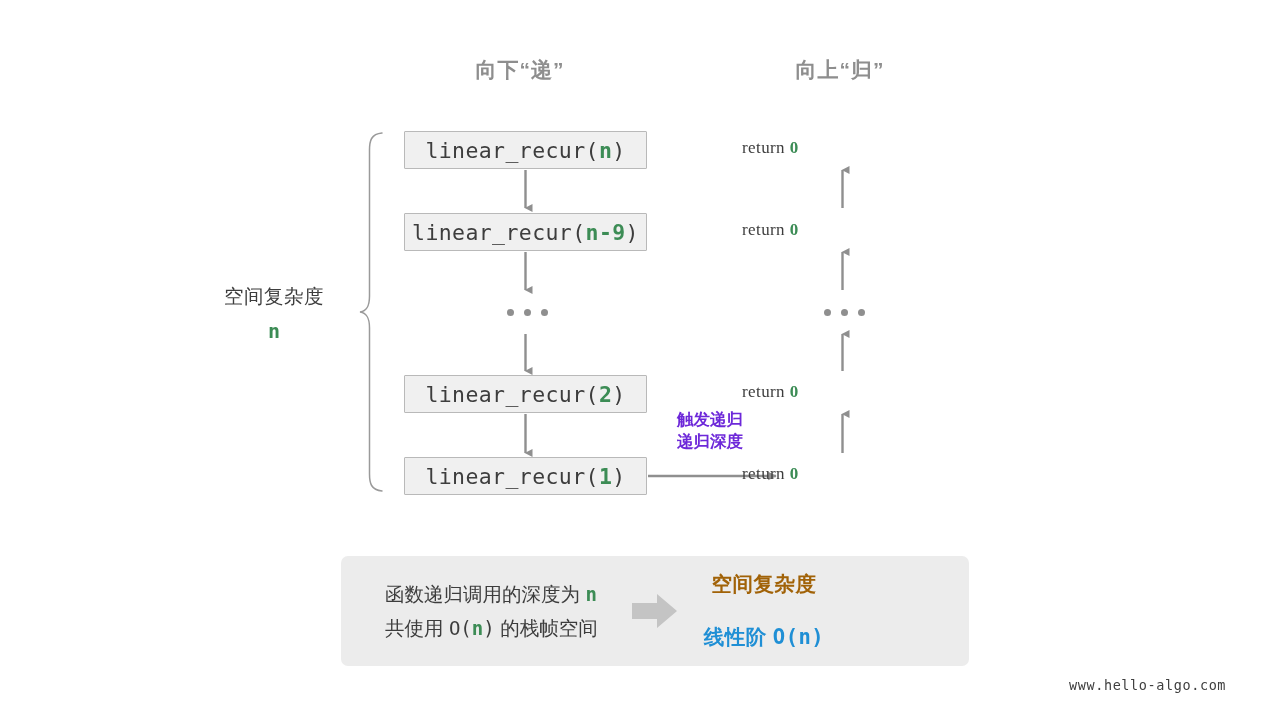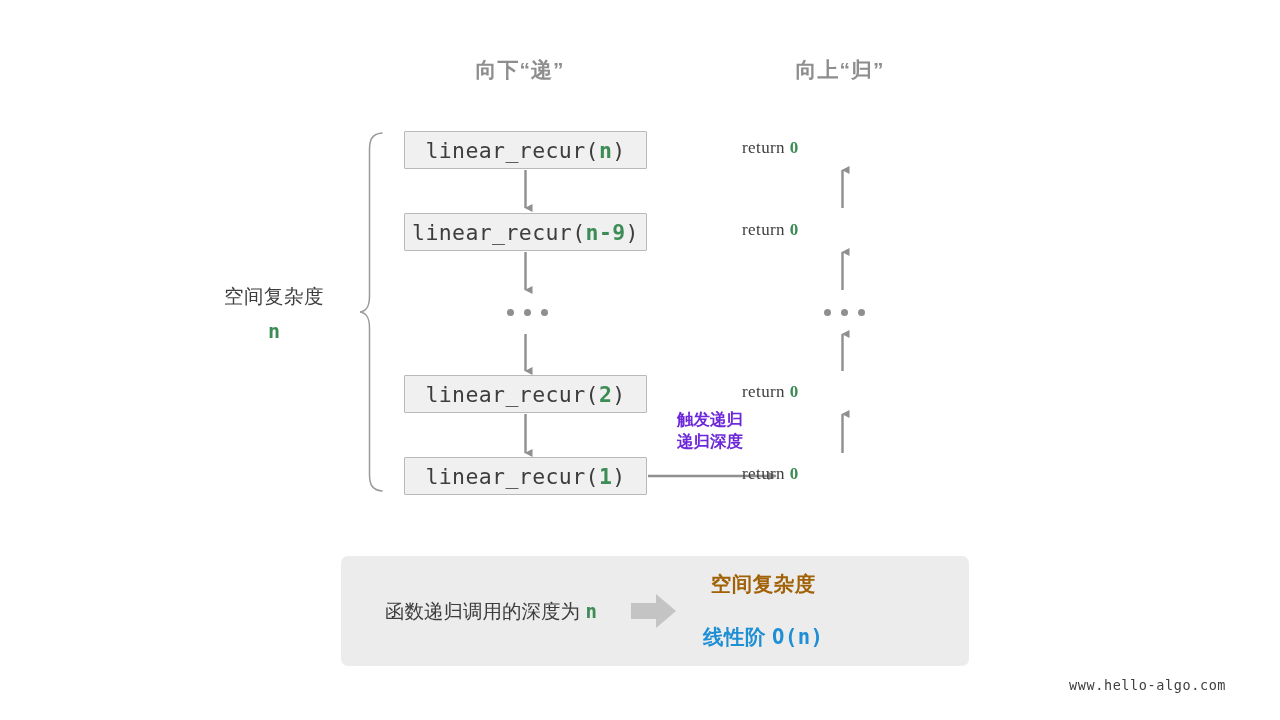--- a/index.html
+++ b/index.html
@@ -306,20 +306,23 @@
     <span>触发递归</span><br>
     <span>递归深度</span>
   </div>
 
   <div class="abs summary" style="left:341px; top:556px; width:628px; height:110px;">
 
     <div class="summary-left">
       <div>
         <span>函数递归调用的深度为 </span><span class="gv">n</span>
       </div>
+      <div>
+        <span>共使用 </span><span class="mono">O(</span><span class="gv">n</span><span class="mono">)</span><span> 的栈帧空间</span>
+      </div>
     </div>
 
     <svg class="summary-arrow" viewBox="0 0 46 38" aria-hidden="true">
       <path d="M0,11 L25,11 L25,2 L45,19 L25,36 L25,27 L0,27 Z" fill="#c4c4c4"></path>
     </svg>
 
     <div class="summary-right">
       <span class="r1">空间复杂度</span>
       <span class="r2"><span>线性阶 </span><span class="mono">O(n)</span></span>
     </div>

